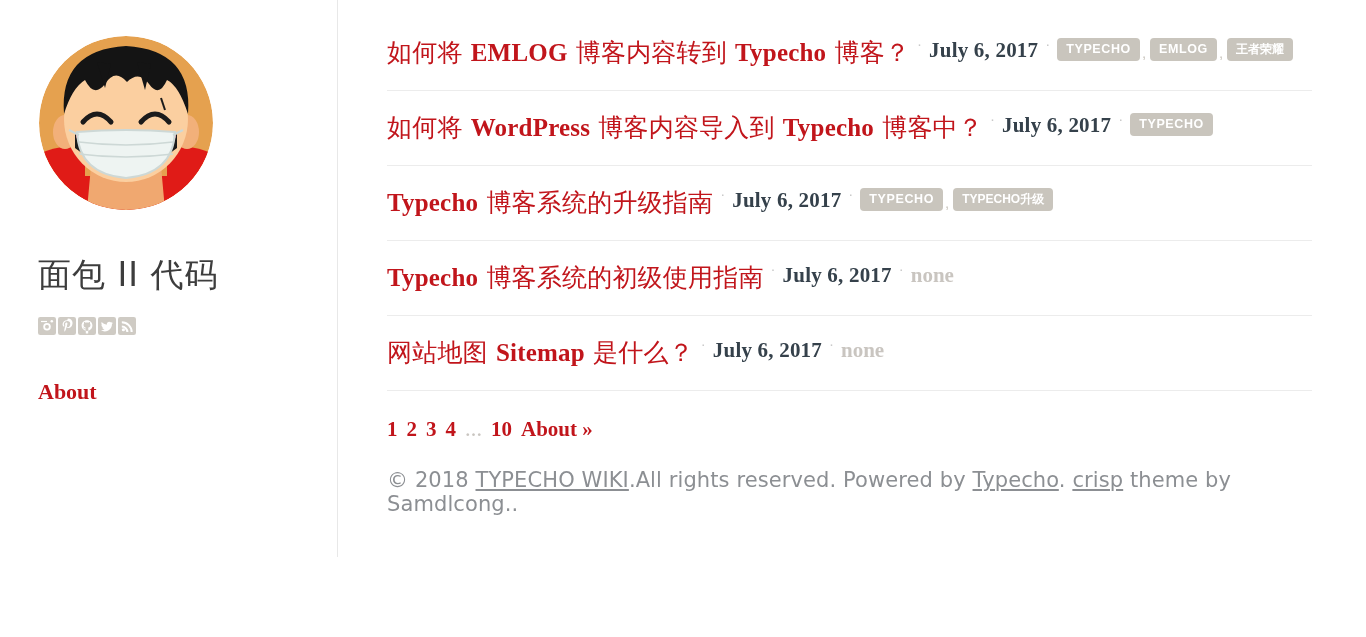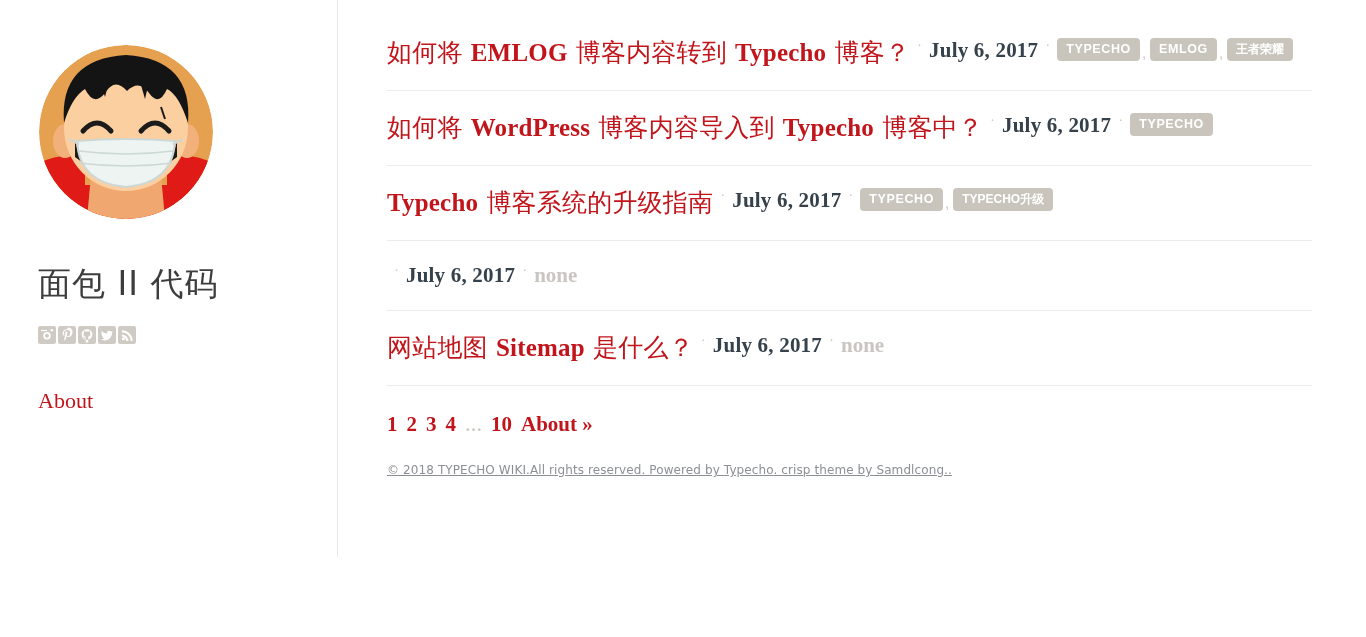--- a/index.html
+++ b/index.html
@@ -11,21 +11,21 @@
     overflow: hidden;
   }
 
   .page { display: flex; width: 1366px; height: 637px; background:#fff; }
 
   
   .sidebar {
     width: 338px;
     flex: 0 0 338px;
     border-right: 1px solid #e8e8e8;
-    padding: 45px 38px 0 38px;
+    padding: 36px 38px 0 38px;
     height: 557px;
     position: relative;
   }
 
   .avatar-wrap {
     width: 174px; height: 174px;
     border-radius: 50%;
     overflow: hidden;
     position: relative;
     background: #ffffff;
@@ -69,21 +69,21 @@
     width: 18px; height: 18px;
     display: inline-flex; align-items:center; justify-content:center;
     color: #cfcbc4;
   }
   .social-icon svg { display:block; }
 
   .about-link {
     margin-top: 44px;
     display: inline-block;
     font-family: "Liberation Serif", "DejaVu Serif", serif;
-    font-weight: normal;
+    font-weight: bold;
     font-size: 22px;
     color: #c1151b;
     text-decoration: none;
   }
 
   
   .main {
     flex: 1 1 auto;
     padding: 0 53px 0 49px;
     padding-top: 0;
@@ -168,25 +168,24 @@
   }
   .pagination a, .pagination span {
     color: #c1151b;
     text-decoration: none;
   }
   .pagination .ellipsis { color: #c9c5c0; font-size: 17px; }
 
   
   .footer {
     margin-top: 26px;
-    font-size: 12px;
+    font-size: 21px;
     color: #8c8f93;
     font-family: "DejaVu Sans", "Liberation Sans", sans-serif;
     letter-spacing: 0.1px;
-    text-decoration: underline;
   }
   .footer a { color:#8c8f93; text-decoration: underline; }
 </style>
 </head>
 <body>
 
 <div class="page">
 
   <aside class="sidebar">
 
@@ -316,20 +315,21 @@
         <span class="post-date">July 6, 2017</span>
         <span class="sep-dot">·</span>
         <span class="tags">
           <a class="tag" href="#">TYPECHO</a>
             <span class="tag-comma">,</span>
             <a class="tag cjktag" href="#">TYPECHO升级</a>
         </span>
       </article>
 
       <article class="post-row">
+        <a class="post-title" href="#">Typecho<span class="cjk"> 博客系统的初级使用指南</span></a>
         <span class="sep-dot">·</span>
         <span class="post-date">July 6, 2017</span>
         <span class="sep-dot">·</span>
         <span class="none-tag">none</span>
       </article>
 
       <article class="post-row">
         <a class="post-title" href="#"><span class="cjk">网站地图 </span>Sitemap<span class="cjk"> 是什么？</span></a>
         <span class="sep-dot">·</span>
         <span class="post-date">July 6, 2017</span>

